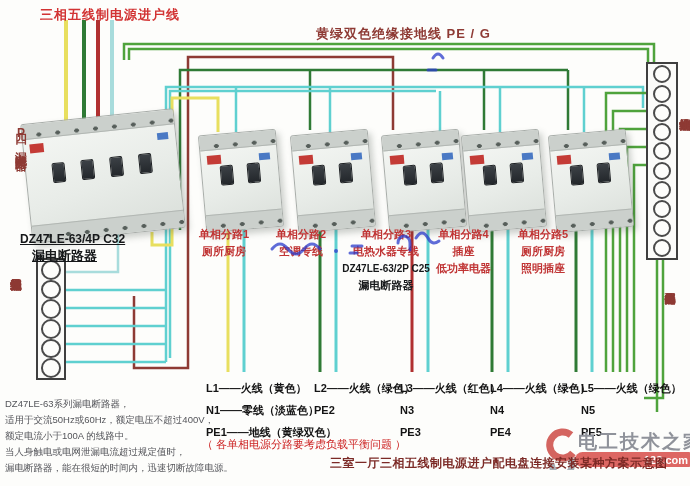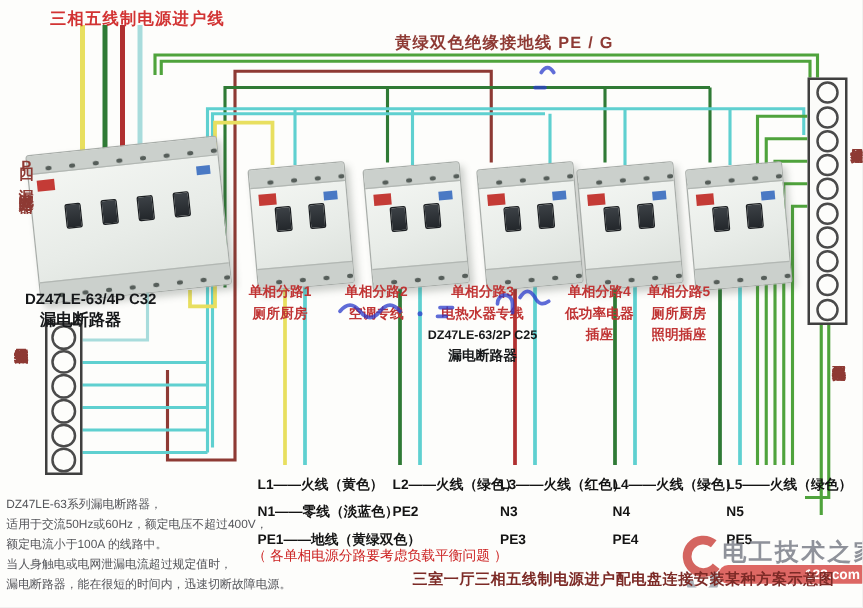--- a/index.html
+++ b/index.html
@@ -35,21 +35,21 @@
   .tag-red{position:absolute;left:6px;top:5px;width:14px;height:9px;background:#c43b36;}
   .tag-blue{position:absolute;right:7px;top:7px;width:11px;height:7px;background:#4a79c4;}
   .levers{position:absolute;left:0;right:0;bottom:2px;display:flex;justify-content:center;gap:14px;}
   .bp4 .levers{gap:16px;}
   .lever{width:11px;height:18px;background:linear-gradient(#3c4146,#23272b);border-radius:2px;
          border:1px solid #1c1f22;}
   
   .t-title{color:var(--title-red);font-weight:bold;font-size:13px;letter-spacing:1px;z-index:4;}
   .t-vert{writing-mode:vertical-rl;text-orientation:upright;font-weight:bold;
           color:var(--dark-red);z-index:4;letter-spacing:2px;}
-  .t-model{color:#16181a;font-weight:bold;z-index:4;}
+  .t-model{color:#16181a;font-weight:bold;z-index:4;text-decoration:underline;}
   .branch{z-index:4;text-align:center;font-weight:bold;font-size:11px;line-height:17px;
           color:var(--label-red);}
   .branch .blk{color:#16181a;}
   .branch .sm{font-size:10px;}
   .lcol{z-index:4;font-weight:bold;font-size:11px;line-height:22px;color:#141414;white-space:nowrap;}
   .note{z-index:4;color:var(--note-red);font-weight:normal;font-size:11px;white-space:nowrap;}
   .caption{z-index:6;color:var(--caption-red);font-weight:bold;font-size:12px;letter-spacing:.5px;
            white-space:nowrap;}
   .desc{z-index:4;color:#54555a;font-size:9.5px;line-height:16px;white-space:nowrap;}
   .wm-text{z-index:5;color:var(--watermark-gray);font-weight:bold;font-size:19px;
@@ -234,24 +234,24 @@
   <div class="abs branch" style="left:261px;top:226px;width:80px">
     <div>单相分路2</div>
     <div>空调专线</div>
   </div>
   <div class="abs branch" style="left:334px;top:226px;width:104px">
     <div>单相分路3</div>
     <div>电热水器专线</div>
     <div class="blk sm">DZ47LE-63/2P C25</div>
     <div class="blk">漏电断路器</div>
   </div>
-  <div class="abs branch" style="left:428px;top:226px;width:103px">
+  <div class="abs branch" style="left:412px;top:226px;width:103px">
     <div>单相分路4</div>
+    <div>插座</div>
     <div>低功率电器</div>
-    <div>插座</div>
   </div>
   <div class="abs branch" style="left:509px;top:226px;width:68px">
     <div>单相分路5</div>
     <div>厕所厨房</div>
     <div>照明插座</div>
   </div>
 
   <div class="abs lcol" style="left:206px;top:377px">
     <div>L1——火线（黄色）</div>
     <div>N1——零线（淡蓝色）</div>

